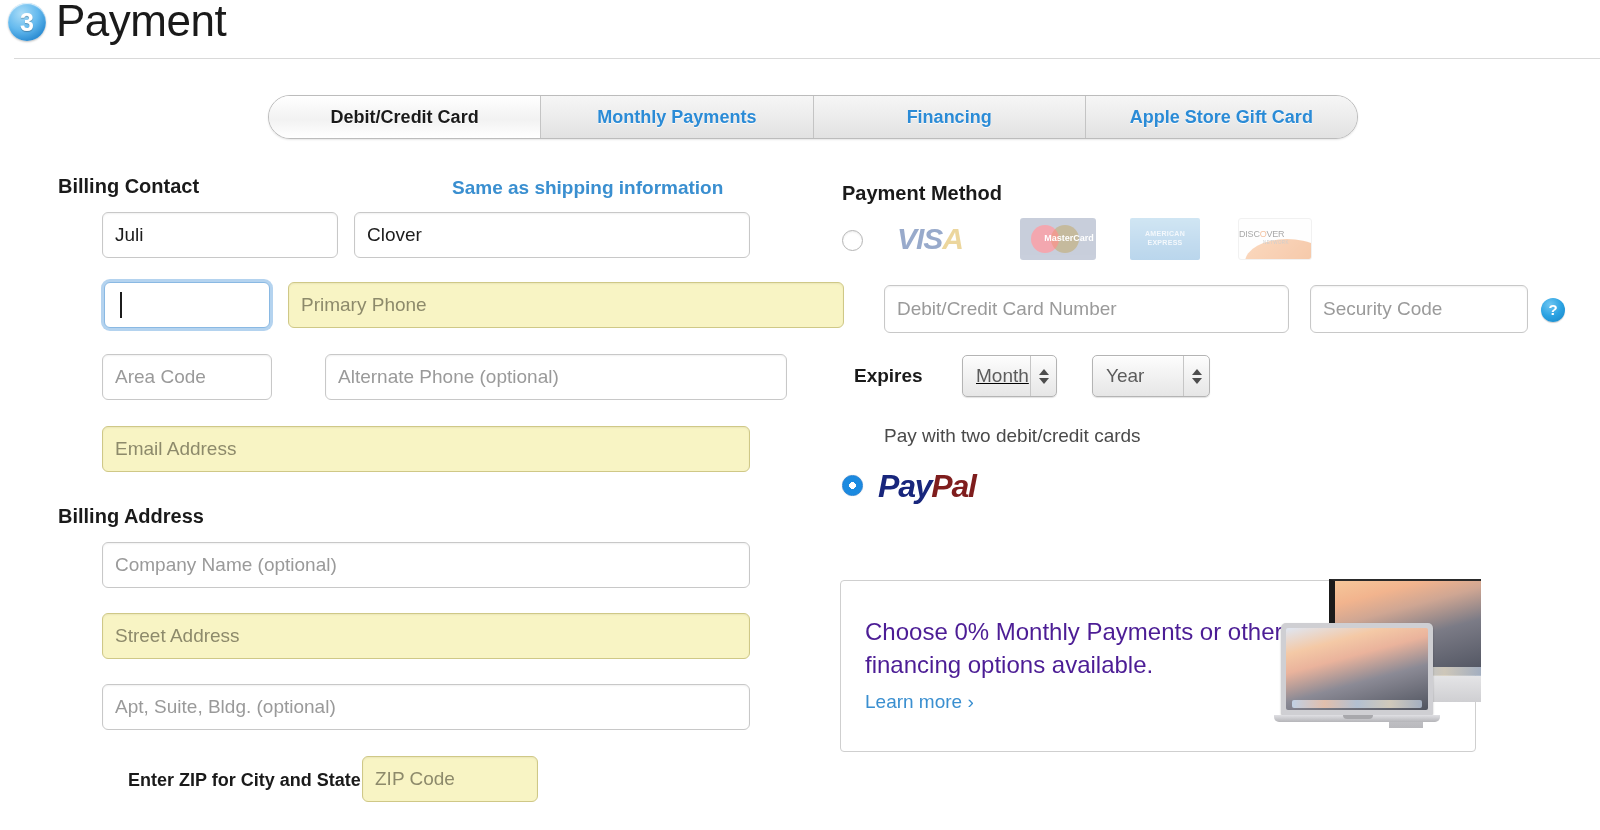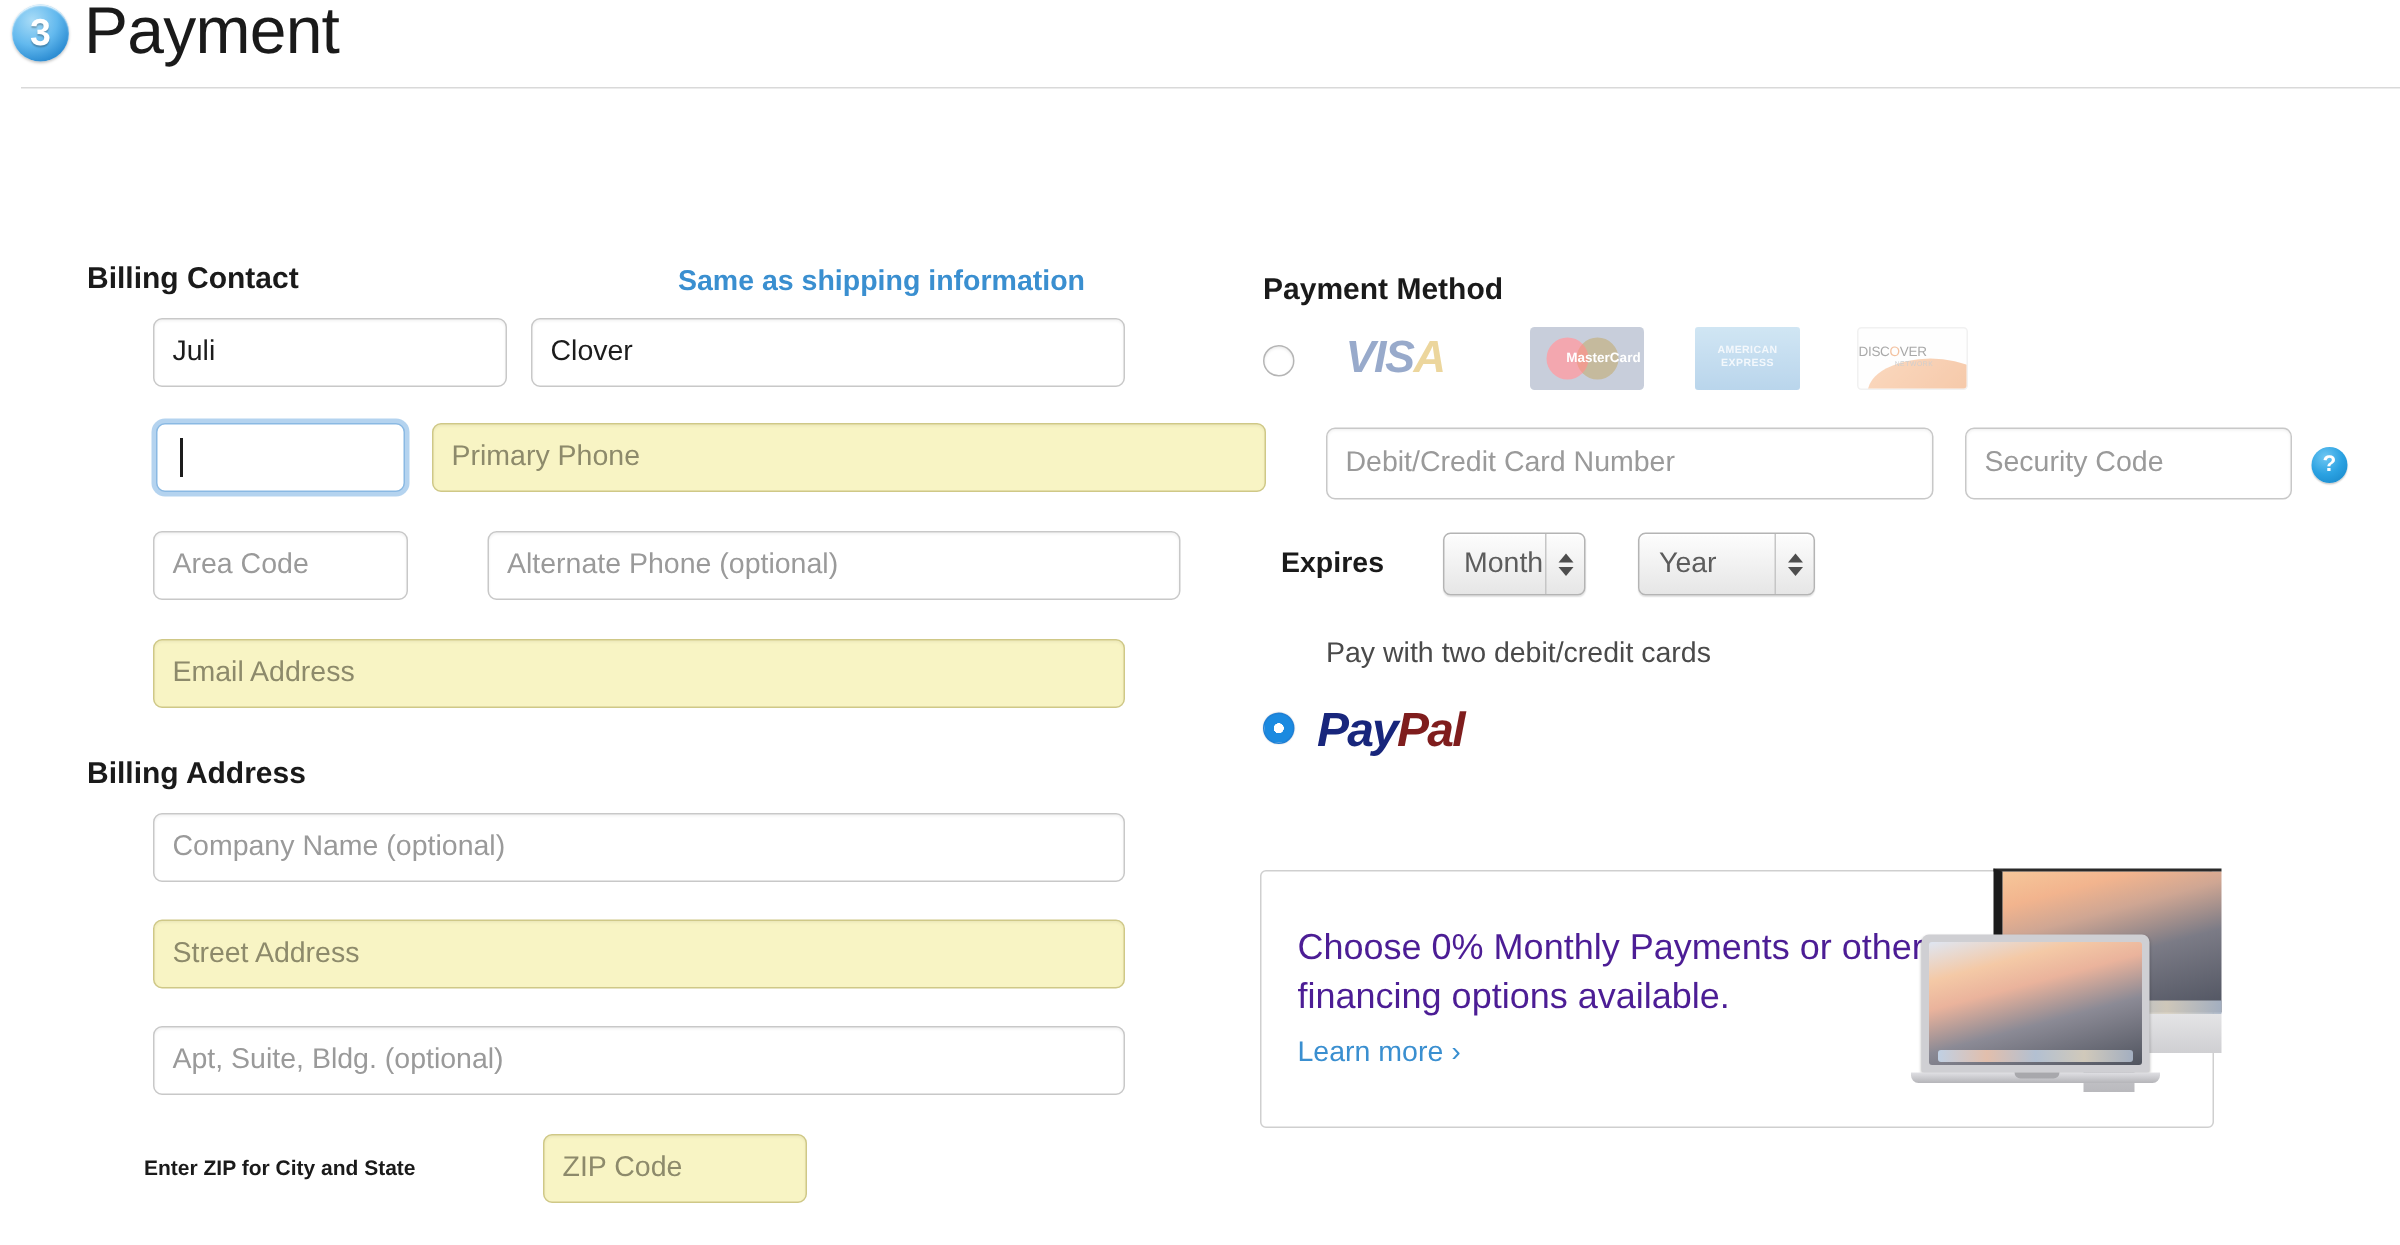--- a/index.html
+++ b/index.html
@@ -86,21 +86,21 @@
   #middle-name  { left:104px; top:122px; width:166px; }
   #primary-phone{ left:288px; top:122px; width:556px; }
   #area-code    { left:102px; top:194px; width:170px; }
   #alt-phone    { left:288px; top:194px; width:462px;margin-left:37px; }
   #email        { left:102px; top:266px; width:648px; }
   #company      { left:102px; top:382px; width:648px; }
   #street       { left:102px; top:453px; width:648px; }
   #apt          { left:102px; top:524px; width:648px; }
   #zip          { left:362px; top:596px; width:176px; }
   #zip-label {
-    position:absolute; left:96px; top:610px; font-size:14px; font-weight:bold; color:#1a1a1a;
+    position:absolute; left:128px; top:610px; font-size:18px; font-weight:bold; color:#1a1a1a;
   }
 
   
   #payment-method-title { position:absolute; left:4px; top:22px; }
 
   .radio {
     position:absolute; width:21px; height:21px; border-radius:50%;
     border:1px solid #b5b5b5; background:#fff; cursor:pointer;
     box-shadow: inset 0 1px 2px rgba(0,0,0,.08);
   }
@@ -185,21 +185,21 @@
     cursor:pointer; display:flex; align-items:center;
   }
   .mselect .ms-label { flex:1; padding-left:13px; font-size:19px; color:#5c5c5c; }
   .mselect .ms-arrows {
     width:26px; height:100%; border-left:1px solid #c6c6c6;
     display:flex; flex-direction:column; align-items:center; justify-content:center; gap:3px;
   }
   .ms-arrows .up, .ms-arrows .dn { width:0; height:0; border-left:5px solid transparent; border-right:5px solid transparent; }
   .ms-arrows .up { border-bottom:6px solid #4d4d4d; }
   .ms-arrows .dn { border-top:6px solid #4d4d4d; }
-  #expires-month { left:124px; top:195px; width:95px; }
+  #expires-month { left:124px; top:195px; width:95px;text-decoration:underline; }
   #expires-year  { left:254px; top:195px; width:118px; }
 
   #two-cards-link {
     position:absolute; left:46px; top:265px; font-size:19px; color:#4a4a4a; cursor:pointer;
   }
 
   #paypal-logo {
     position:absolute; left:40px; top:308px; font-size:32px; font-weight:bold;
     font-style:italic; letter-spacing:-1.2px;
   }
@@ -271,20 +271,26 @@
 <body>
 
 <div class="page">
 
   <div class="header">
     <div class="step-badge">3</div>
     <div class="page-title">Payment</div>
   </div>
   <div class="header-rule"></div>
 
+  <div class="tabbar">
+    <div class="tab active">Debit/Credit Card</div>
+    <div class="tab">Monthly Payments</div>
+    <div class="tab">Financing</div>
+    <div class="tab">Apple Store Gift Card</div>
+  </div>
 
   <div class="col-left">
 
     <div class="section-title" id="billing-contact-title">Billing Contact</div>
     <a href="#" id="same-as-shipping">Same as shipping information</a>
 
     <input class="fld" id="first-name" value="Juli" style="">
     <input class="fld" id="last-name" value="Clover" style="">
 
     <input class="fld focused" id="middle-name" value="" style="">

